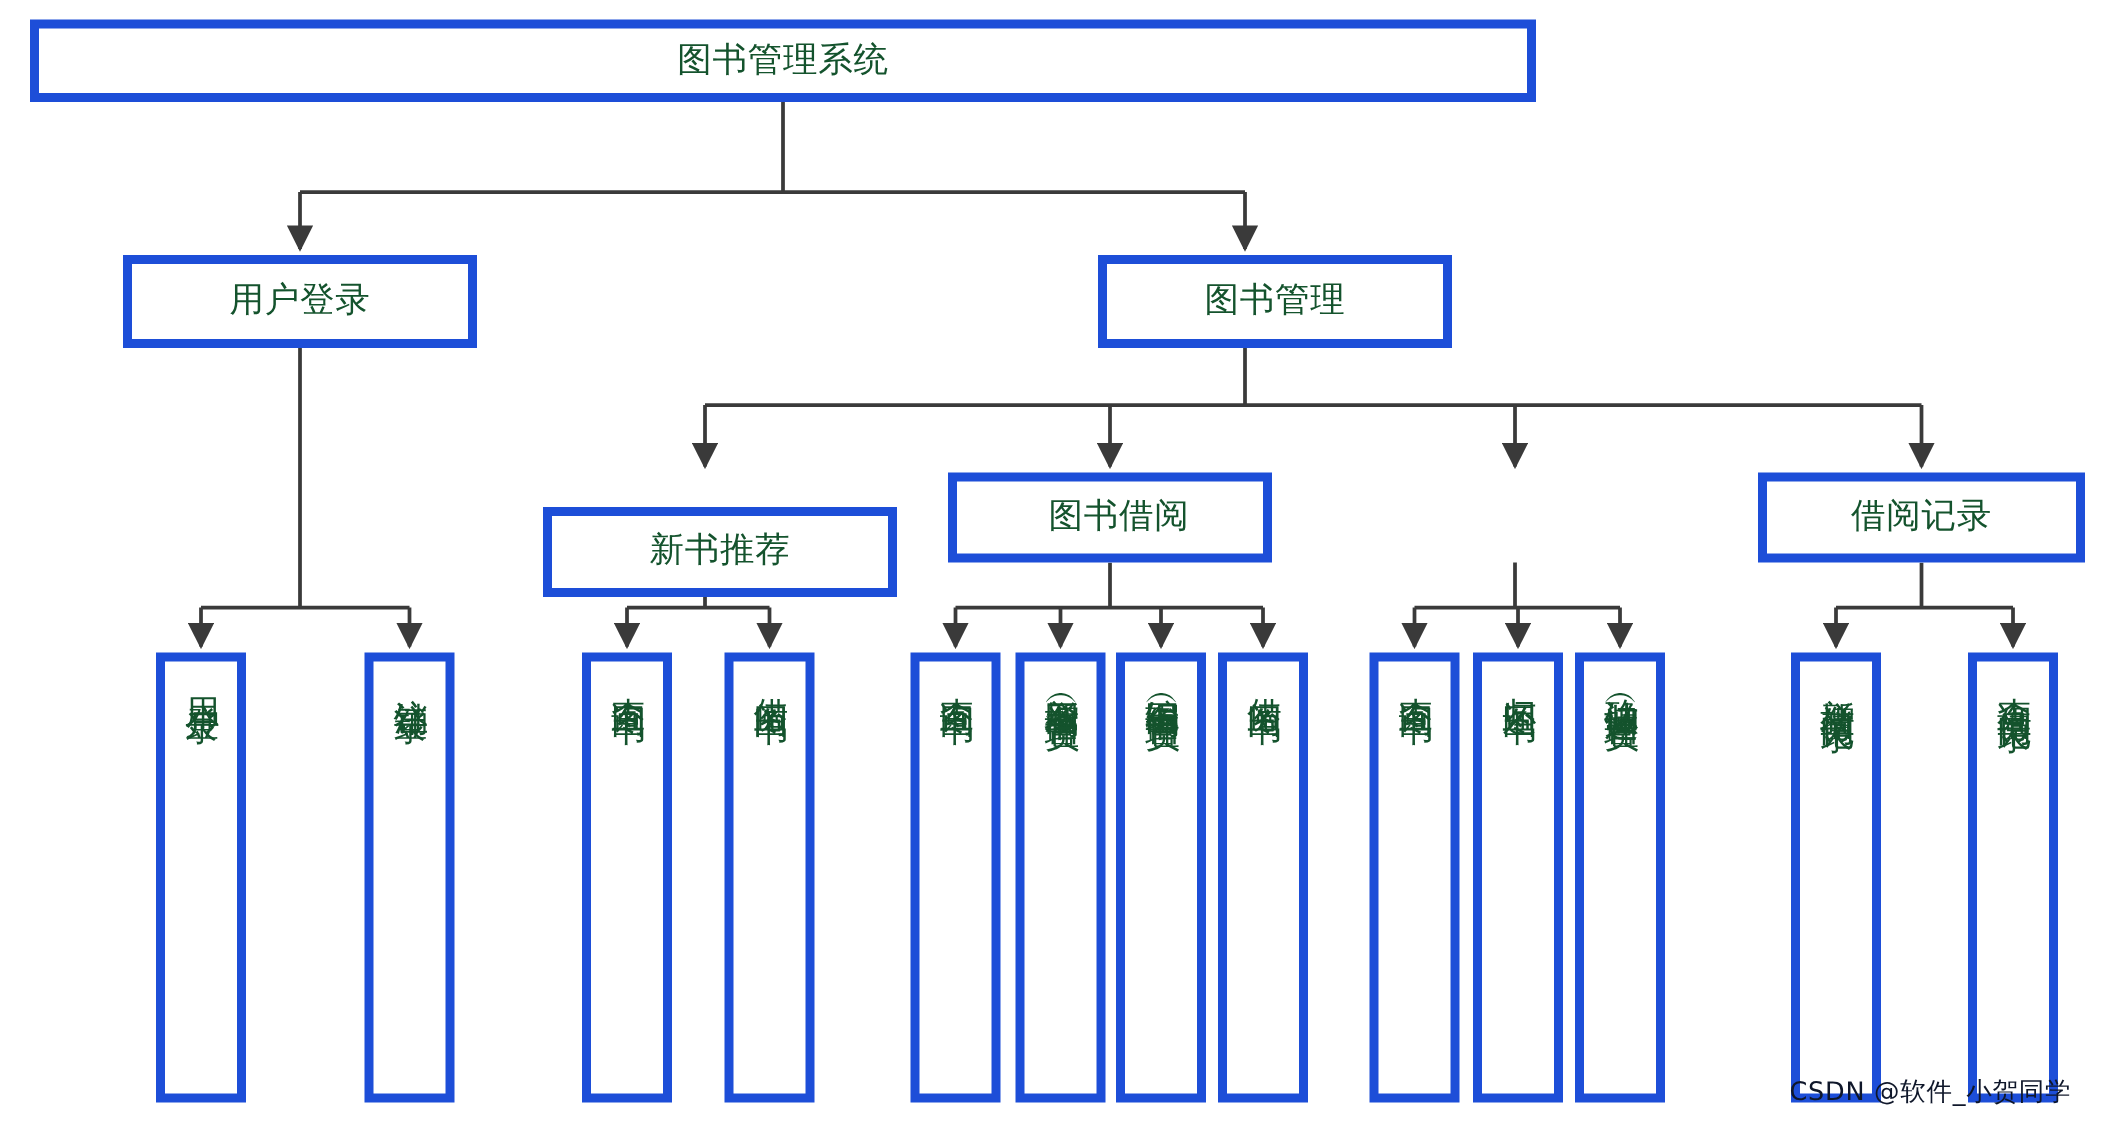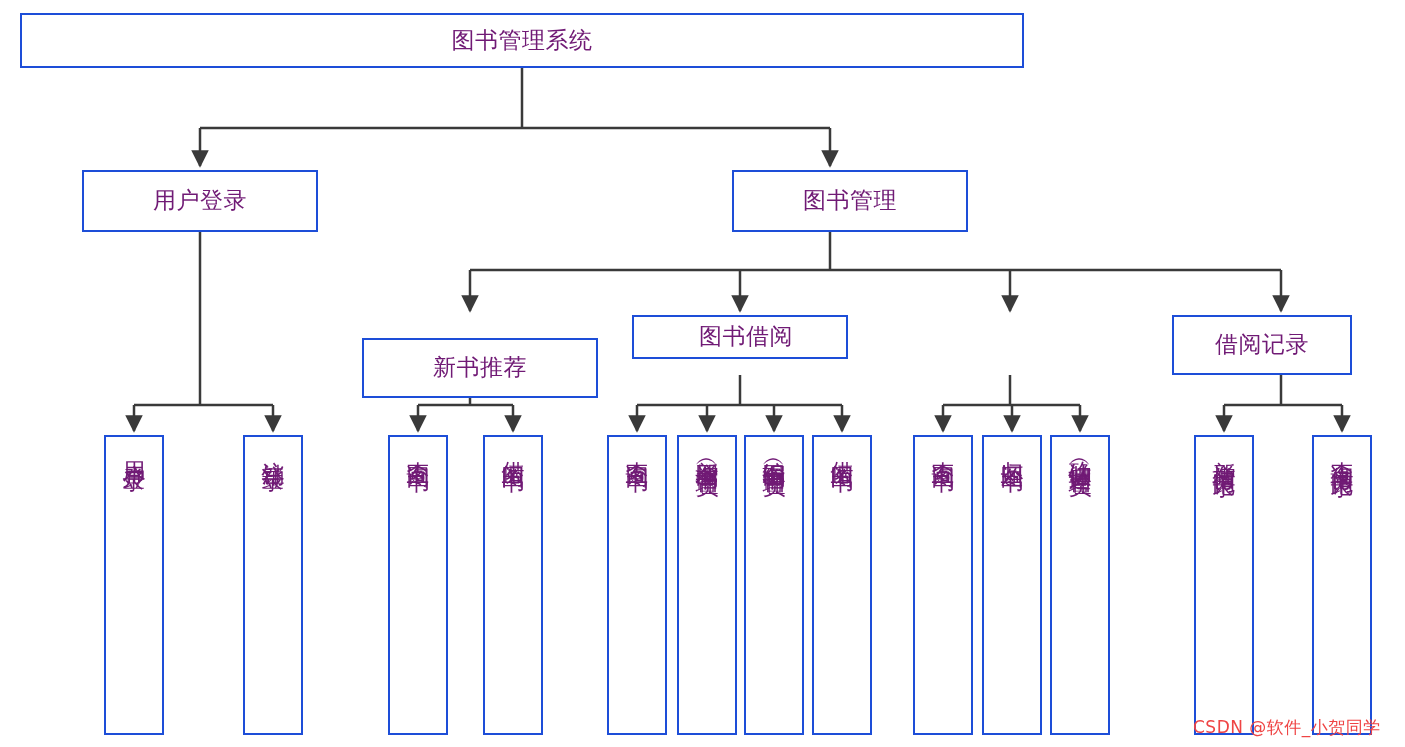--- a/index.html
+++ b/index.html
@@ -22,25 +22,25 @@
     position: absolute;
     left: 0;
     top: 0;
     width: 1405px;
     height: 747px;
   }
   .node {
     position: absolute;
     box-sizing: border-box;
     background: #ffffff;
-    border: 2px solid #1d4ed8;
+    border: 6px solid #1d4ed8;
     display: flex;
     align-items: center;
     justify-content: center;
-    color: #701a75;
+    color: #14532d;
   }
   .node-label {
     display: block;
     text-align: center;
     line-height: 1.18;
     letter-spacing: 0.5px;
     white-space: nowrap;
   }
   
   .node.horiz .node-label {
@@ -62,21 +62,21 @@
     line-height: 1.0;
     letter-spacing: 3px;
     white-space: nowrap;
   }
   .node.vert.tall-text .node-label {
     letter-spacing: 2px;
   }
   .watermark {
     position: absolute;
     font-size: 17px;
-    color: #ef4444;
+    color: #0f172a;
     letter-spacing: 0.5px;
     white-space: nowrap;
     pointer-events: none;
   }
 </style>
 </head>
 <body>
 
 <div id="diagram-root">
 
@@ -138,24 +138,24 @@
   <div class="node horiz" style="left:82px; top:170px; width:236px; height:62px;">
     <span class="node-label">用户登录</span>
   </div>
   <div class="node horiz" style="left:732px; top:170px; width:236px; height:62px;">
     <span class="node-label">图书管理</span>
   </div>
 
   <div class="node horiz" style="left:362px; top:315px; width:236px; height:60px;margin-top:23px;">
     <span class="node-label">新书推荐</span>
   </div>
-  <div class="node horiz" style="left:632px; top:315px; width:216px; height:44px;padding-left:12px;">
+  <div class="node horiz" style="left:632px; top:315px; width:216px; height:60px;padding-left:12px;">
     <span class="node-label">图书借阅</span>
   </div>
-  <div class="node horiz" style="left:1172px; top:315px; width:180px; height:60px;">
+  <div class="node horiz" style="left:1172px; top:315px; width:218px; height:60px;">
     <span class="node-label">借阅记录</span>
   </div>
 
   <div class="node vert" style="left:104px; top:435px; width:60px; height:300px;">
     <span class="node-label">用户登录</span>
   </div>
   <div class="node vert" style="left:243px; top:435px; width:60px; height:300px;">
     <span class="node-label">注销登录</span>
   </div>
 

